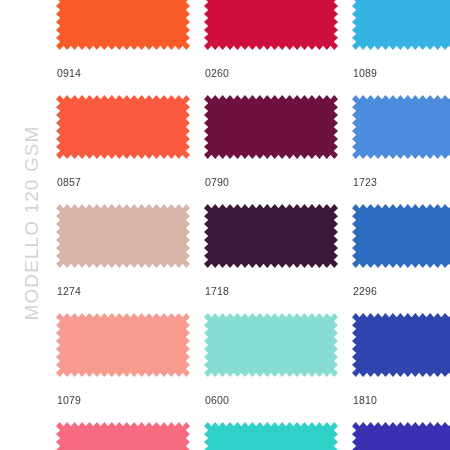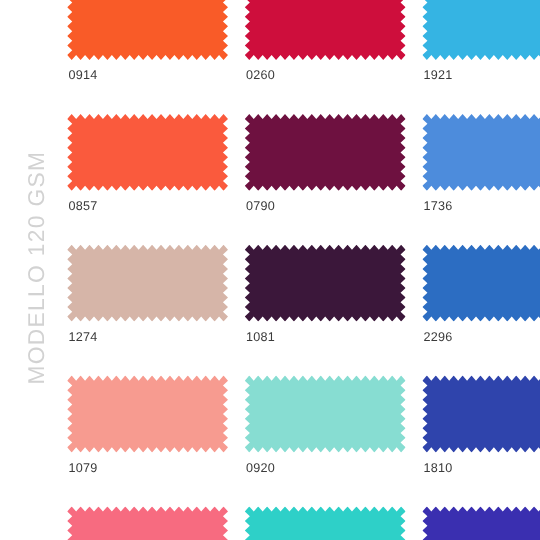--- a/index.html
+++ b/index.html
@@ -85,21 +85,21 @@
   }
   .swatch-fabric svg {
     display: block;
     width: 134px;
     height: 64px;
   }
 
   .swatch-code {
     position: absolute;
     left: 1px;
-    top: 71px;
+    top: 81px;
     font-family: "Liberation Sans", sans-serif;
     font-size: 10.5px;
     color: #3b3b3b;
     letter-spacing: 0.2px;
     line-height: 12px;
     white-space: nowrap;
   }
 
   
   .row0 { top: -14px; }
@@ -137,21 +137,21 @@
             </svg>
           </div>
           <div class="swatch-code">0260</div>
         </div>
         <div class="swatch-cell col2">
           <div class="swatch-fabric">
             <svg viewBox="0 0 134 64" xmlns="http://www.w3.org/2000/svg" preserveAspectRatio="none" aria-hidden="true">
               <path d="M 0.00 4.20 L 3.72 0.00 L 7.44 4.20 L 11.17 0.00 L 14.89 4.20 L 18.61 0.00 L 22.33 4.20 L 26.06 0.00 L 29.78 4.20 L 33.50 0.00 L 37.22 4.20 L 40.94 0.00 L 44.67 4.20 L 48.39 0.00 L 52.11 4.20 L 55.83 0.00 L 59.56 4.20 L 63.28 0.00 L 67.00 4.20 L 70.72 0.00 L 74.44 4.20 L 78.17 0.00 L 81.89 4.20 L 85.61 0.00 L 89.33 4.20 L 93.06 0.00 L 96.78 4.20 L 100.50 0.00 L 104.22 4.20 L 107.94 0.00 L 111.67 4.20 L 115.39 0.00 L 119.11 4.20 L 122.83 0.00 L 126.56 4.20 L 130.28 0.00 L 134.00 4.20 L 129.80 8.17 L 134.00 12.14 L 129.80 16.11 L 134.00 20.09 L 129.80 24.06 L 134.00 28.03 L 129.80 32.00 L 134.00 35.97 L 129.80 39.94 L 134.00 43.91 L 129.80 47.89 L 134.00 51.86 L 129.80 55.83 L 134.00 59.80 L 129.80 59.80 L 134.00 59.80 L 130.28 64.00 L 126.56 59.80 L 122.83 64.00 L 119.11 59.80 L 115.39 64.00 L 111.67 59.80 L 107.94 64.00 L 104.22 59.80 L 100.50 64.00 L 96.78 59.80 L 93.06 64.00 L 89.33 59.80 L 85.61 64.00 L 81.89 59.80 L 78.17 64.00 L 74.44 59.80 L 70.72 64.00 L 67.00 59.80 L 63.28 64.00 L 59.56 59.80 L 55.83 64.00 L 52.11 59.80 L 48.39 64.00 L 44.67 59.80 L 40.94 64.00 L 37.22 59.80 L 33.50 64.00 L 29.78 59.80 L 26.06 64.00 L 22.33 59.80 L 18.61 64.00 L 14.89 59.80 L 11.17 64.00 L 7.44 59.80 L 3.72 64.00 L 0.00 59.80 L 4.20 55.83 L 0.00 51.86 L 4.20 47.89 L 0.00 43.91 L 4.20 39.94 L 0.00 35.97 L 4.20 32.00 L 0.00 28.03 L 4.20 24.06 L 0.00 20.09 L 4.20 16.11 L 0.00 12.14 L 4.20 8.17 L 0.00 4.20 Z" fill="#35B4E3"></path>
             </svg>
           </div>
-          <div class="swatch-code">1921</div>
+          <div class="swatch-code">1089</div>
         </div>
       </div>
       <div class="swatch-row row1">
         <div class="swatch-cell col0">
           <div class="swatch-fabric">
             <svg viewBox="0 0 134 64" xmlns="http://www.w3.org/2000/svg" preserveAspectRatio="none" aria-hidden="true">
               <path d="M 0.00 4.20 L 3.72 0.00 L 7.44 4.20 L 11.17 0.00 L 14.89 4.20 L 18.61 0.00 L 22.33 4.20 L 26.06 0.00 L 29.78 4.20 L 33.50 0.00 L 37.22 4.20 L 40.94 0.00 L 44.67 4.20 L 48.39 0.00 L 52.11 4.20 L 55.83 0.00 L 59.56 4.20 L 63.28 0.00 L 67.00 4.20 L 70.72 0.00 L 74.44 4.20 L 78.17 0.00 L 81.89 4.20 L 85.61 0.00 L 89.33 4.20 L 93.06 0.00 L 96.78 4.20 L 100.50 0.00 L 104.22 4.20 L 107.94 0.00 L 111.67 4.20 L 115.39 0.00 L 119.11 4.20 L 122.83 0.00 L 126.56 4.20 L 130.28 0.00 L 134.00 4.20 L 129.80 8.17 L 134.00 12.14 L 129.80 16.11 L 134.00 20.09 L 129.80 24.06 L 134.00 28.03 L 129.80 32.00 L 134.00 35.97 L 129.80 39.94 L 134.00 43.91 L 129.80 47.89 L 134.00 51.86 L 129.80 55.83 L 134.00 59.80 L 129.80 59.80 L 134.00 59.80 L 130.28 64.00 L 126.56 59.80 L 122.83 64.00 L 119.11 59.80 L 115.39 64.00 L 111.67 59.80 L 107.94 64.00 L 104.22 59.80 L 100.50 64.00 L 96.78 59.80 L 93.06 64.00 L 89.33 59.80 L 85.61 64.00 L 81.89 59.80 L 78.17 64.00 L 74.44 59.80 L 70.72 64.00 L 67.00 59.80 L 63.28 64.00 L 59.56 59.80 L 55.83 64.00 L 52.11 59.80 L 48.39 64.00 L 44.67 59.80 L 40.94 64.00 L 37.22 59.80 L 33.50 64.00 L 29.78 59.80 L 26.06 64.00 L 22.33 59.80 L 18.61 64.00 L 14.89 59.80 L 11.17 64.00 L 7.44 59.80 L 3.72 64.00 L 0.00 59.80 L 4.20 55.83 L 0.00 51.86 L 4.20 47.89 L 0.00 43.91 L 4.20 39.94 L 0.00 35.97 L 4.20 32.00 L 0.00 28.03 L 4.20 24.06 L 0.00 20.09 L 4.20 16.11 L 0.00 12.14 L 4.20 8.17 L 0.00 4.20 Z" fill="#FA5A3D"></path>
             </svg>
           </div>
           <div class="swatch-code">0857</div>
@@ -163,39 +163,39 @@
             </svg>
           </div>
           <div class="swatch-code">0790</div>
         </div>
         <div class="swatch-cell col2">
           <div class="swatch-fabric">
             <svg viewBox="0 0 134 64" xmlns="http://www.w3.org/2000/svg" preserveAspectRatio="none" aria-hidden="true">
               <path d="M 0.00 4.20 L 3.72 0.00 L 7.44 4.20 L 11.17 0.00 L 14.89 4.20 L 18.61 0.00 L 22.33 4.20 L 26.06 0.00 L 29.78 4.20 L 33.50 0.00 L 37.22 4.20 L 40.94 0.00 L 44.67 4.20 L 48.39 0.00 L 52.11 4.20 L 55.83 0.00 L 59.56 4.20 L 63.28 0.00 L 67.00 4.20 L 70.72 0.00 L 74.44 4.20 L 78.17 0.00 L 81.89 4.20 L 85.61 0.00 L 89.33 4.20 L 93.06 0.00 L 96.78 4.20 L 100.50 0.00 L 104.22 4.20 L 107.94 0.00 L 111.67 4.20 L 115.39 0.00 L 119.11 4.20 L 122.83 0.00 L 126.56 4.20 L 130.28 0.00 L 134.00 4.20 L 129.80 8.17 L 134.00 12.14 L 129.80 16.11 L 134.00 20.09 L 129.80 24.06 L 134.00 28.03 L 129.80 32.00 L 134.00 35.97 L 129.80 39.94 L 134.00 43.91 L 129.80 47.89 L 134.00 51.86 L 129.80 55.83 L 134.00 59.80 L 129.80 59.80 L 134.00 59.80 L 130.28 64.00 L 126.56 59.80 L 122.83 64.00 L 119.11 59.80 L 115.39 64.00 L 111.67 59.80 L 107.94 64.00 L 104.22 59.80 L 100.50 64.00 L 96.78 59.80 L 93.06 64.00 L 89.33 59.80 L 85.61 64.00 L 81.89 59.80 L 78.17 64.00 L 74.44 59.80 L 70.72 64.00 L 67.00 59.80 L 63.28 64.00 L 59.56 59.80 L 55.83 64.00 L 52.11 59.80 L 48.39 64.00 L 44.67 59.80 L 40.94 64.00 L 37.22 59.80 L 33.50 64.00 L 29.78 59.80 L 26.06 64.00 L 22.33 59.80 L 18.61 64.00 L 14.89 59.80 L 11.17 64.00 L 7.44 59.80 L 3.72 64.00 L 0.00 59.80 L 4.20 55.83 L 0.00 51.86 L 4.20 47.89 L 0.00 43.91 L 4.20 39.94 L 0.00 35.97 L 4.20 32.00 L 0.00 28.03 L 4.20 24.06 L 0.00 20.09 L 4.20 16.11 L 0.00 12.14 L 4.20 8.17 L 0.00 4.20 Z" fill="#4D8CDC"></path>
             </svg>
           </div>
-          <div class="swatch-code">1736</div>
+          <div class="swatch-code">1723</div>
         </div>
       </div>
       <div class="swatch-row row2">
         <div class="swatch-cell col0">
           <div class="swatch-fabric">
             <svg viewBox="0 0 134 64" xmlns="http://www.w3.org/2000/svg" preserveAspectRatio="none" aria-hidden="true">
               <path d="M 0.00 4.20 L 3.72 0.00 L 7.44 4.20 L 11.17 0.00 L 14.89 4.20 L 18.61 0.00 L 22.33 4.20 L 26.06 0.00 L 29.78 4.20 L 33.50 0.00 L 37.22 4.20 L 40.94 0.00 L 44.67 4.20 L 48.39 0.00 L 52.11 4.20 L 55.83 0.00 L 59.56 4.20 L 63.28 0.00 L 67.00 4.20 L 70.72 0.00 L 74.44 4.20 L 78.17 0.00 L 81.89 4.20 L 85.61 0.00 L 89.33 4.20 L 93.06 0.00 L 96.78 4.20 L 100.50 0.00 L 104.22 4.20 L 107.94 0.00 L 111.67 4.20 L 115.39 0.00 L 119.11 4.20 L 122.83 0.00 L 126.56 4.20 L 130.28 0.00 L 134.00 4.20 L 129.80 8.17 L 134.00 12.14 L 129.80 16.11 L 134.00 20.09 L 129.80 24.06 L 134.00 28.03 L 129.80 32.00 L 134.00 35.97 L 129.80 39.94 L 134.00 43.91 L 129.80 47.89 L 134.00 51.86 L 129.80 55.83 L 134.00 59.80 L 129.80 59.80 L 134.00 59.80 L 130.28 64.00 L 126.56 59.80 L 122.83 64.00 L 119.11 59.80 L 115.39 64.00 L 111.67 59.80 L 107.94 64.00 L 104.22 59.80 L 100.50 64.00 L 96.78 59.80 L 93.06 64.00 L 89.33 59.80 L 85.61 64.00 L 81.89 59.80 L 78.17 64.00 L 74.44 59.80 L 70.72 64.00 L 67.00 59.80 L 63.28 64.00 L 59.56 59.80 L 55.83 64.00 L 52.11 59.80 L 48.39 64.00 L 44.67 59.80 L 40.94 64.00 L 37.22 59.80 L 33.50 64.00 L 29.78 59.80 L 26.06 64.00 L 22.33 59.80 L 18.61 64.00 L 14.89 59.80 L 11.17 64.00 L 7.44 59.80 L 3.72 64.00 L 0.00 59.80 L 4.20 55.83 L 0.00 51.86 L 4.20 47.89 L 0.00 43.91 L 4.20 39.94 L 0.00 35.97 L 4.20 32.00 L 0.00 28.03 L 4.20 24.06 L 0.00 20.09 L 4.20 16.11 L 0.00 12.14 L 4.20 8.17 L 0.00 4.20 Z" fill="#D6B5A8"></path>
             </svg>
           </div>
           <div class="swatch-code">1274</div>
         </div>
         <div class="swatch-cell col1">
           <div class="swatch-fabric">
             <svg viewBox="0 0 134 64" xmlns="http://www.w3.org/2000/svg" preserveAspectRatio="none" aria-hidden="true">
               <path d="M 0.00 4.20 L 3.72 0.00 L 7.44 4.20 L 11.17 0.00 L 14.89 4.20 L 18.61 0.00 L 22.33 4.20 L 26.06 0.00 L 29.78 4.20 L 33.50 0.00 L 37.22 4.20 L 40.94 0.00 L 44.67 4.20 L 48.39 0.00 L 52.11 4.20 L 55.83 0.00 L 59.56 4.20 L 63.28 0.00 L 67.00 4.20 L 70.72 0.00 L 74.44 4.20 L 78.17 0.00 L 81.89 4.20 L 85.61 0.00 L 89.33 4.20 L 93.06 0.00 L 96.78 4.20 L 100.50 0.00 L 104.22 4.20 L 107.94 0.00 L 111.67 4.20 L 115.39 0.00 L 119.11 4.20 L 122.83 0.00 L 126.56 4.20 L 130.28 0.00 L 134.00 4.20 L 129.80 8.17 L 134.00 12.14 L 129.80 16.11 L 134.00 20.09 L 129.80 24.06 L 134.00 28.03 L 129.80 32.00 L 134.00 35.97 L 129.80 39.94 L 134.00 43.91 L 129.80 47.89 L 134.00 51.86 L 129.80 55.83 L 134.00 59.80 L 129.80 59.80 L 134.00 59.80 L 130.28 64.00 L 126.56 59.80 L 122.83 64.00 L 119.11 59.80 L 115.39 64.00 L 111.67 59.80 L 107.94 64.00 L 104.22 59.80 L 100.50 64.00 L 96.78 59.80 L 93.06 64.00 L 89.33 59.80 L 85.61 64.00 L 81.89 59.80 L 78.17 64.00 L 74.44 59.80 L 70.72 64.00 L 67.00 59.80 L 63.28 64.00 L 59.56 59.80 L 55.83 64.00 L 52.11 59.80 L 48.39 64.00 L 44.67 59.80 L 40.94 64.00 L 37.22 59.80 L 33.50 64.00 L 29.78 59.80 L 26.06 64.00 L 22.33 59.80 L 18.61 64.00 L 14.89 59.80 L 11.17 64.00 L 7.44 59.80 L 3.72 64.00 L 0.00 59.80 L 4.20 55.83 L 0.00 51.86 L 4.20 47.89 L 0.00 43.91 L 4.20 39.94 L 0.00 35.97 L 4.20 32.00 L 0.00 28.03 L 4.20 24.06 L 0.00 20.09 L 4.20 16.11 L 0.00 12.14 L 4.20 8.17 L 0.00 4.20 Z" fill="#3B173A"></path>
             </svg>
           </div>
-          <div class="swatch-code">1081</div>
+          <div class="swatch-code">1718</div>
         </div>
         <div class="swatch-cell col2">
           <div class="swatch-fabric">
             <svg viewBox="0 0 134 64" xmlns="http://www.w3.org/2000/svg" preserveAspectRatio="none" aria-hidden="true">
               <path d="M 0.00 4.20 L 3.72 0.00 L 7.44 4.20 L 11.17 0.00 L 14.89 4.20 L 18.61 0.00 L 22.33 4.20 L 26.06 0.00 L 29.78 4.20 L 33.50 0.00 L 37.22 4.20 L 40.94 0.00 L 44.67 4.20 L 48.39 0.00 L 52.11 4.20 L 55.83 0.00 L 59.56 4.20 L 63.28 0.00 L 67.00 4.20 L 70.72 0.00 L 74.44 4.20 L 78.17 0.00 L 81.89 4.20 L 85.61 0.00 L 89.33 4.20 L 93.06 0.00 L 96.78 4.20 L 100.50 0.00 L 104.22 4.20 L 107.94 0.00 L 111.67 4.20 L 115.39 0.00 L 119.11 4.20 L 122.83 0.00 L 126.56 4.20 L 130.28 0.00 L 134.00 4.20 L 129.80 8.17 L 134.00 12.14 L 129.80 16.11 L 134.00 20.09 L 129.80 24.06 L 134.00 28.03 L 129.80 32.00 L 134.00 35.97 L 129.80 39.94 L 134.00 43.91 L 129.80 47.89 L 134.00 51.86 L 129.80 55.83 L 134.00 59.80 L 129.80 59.80 L 134.00 59.80 L 130.28 64.00 L 126.56 59.80 L 122.83 64.00 L 119.11 59.80 L 115.39 64.00 L 111.67 59.80 L 107.94 64.00 L 104.22 59.80 L 100.50 64.00 L 96.78 59.80 L 93.06 64.00 L 89.33 59.80 L 85.61 64.00 L 81.89 59.80 L 78.17 64.00 L 74.44 59.80 L 70.72 64.00 L 67.00 59.80 L 63.28 64.00 L 59.56 59.80 L 55.83 64.00 L 52.11 59.80 L 48.39 64.00 L 44.67 59.80 L 40.94 64.00 L 37.22 59.80 L 33.50 64.00 L 29.78 59.80 L 26.06 64.00 L 22.33 59.80 L 18.61 64.00 L 14.89 59.80 L 11.17 64.00 L 7.44 59.80 L 3.72 64.00 L 0.00 59.80 L 4.20 55.83 L 0.00 51.86 L 4.20 47.89 L 0.00 43.91 L 4.20 39.94 L 0.00 35.97 L 4.20 32.00 L 0.00 28.03 L 4.20 24.06 L 0.00 20.09 L 4.20 16.11 L 0.00 12.14 L 4.20 8.17 L 0.00 4.20 Z" fill="#2C6DC2"></path>
             </svg>
           </div>
           <div class="swatch-code">2296</div>
         </div>
       </div>
@@ -207,21 +207,21 @@
             </svg>
           </div>
           <div class="swatch-code">1079</div>
         </div>
         <div class="swatch-cell col1">
           <div class="swatch-fabric">
             <svg viewBox="0 0 134 64" xmlns="http://www.w3.org/2000/svg" preserveAspectRatio="none" aria-hidden="true">
               <path d="M 0.00 4.20 L 3.72 0.00 L 7.44 4.20 L 11.17 0.00 L 14.89 4.20 L 18.61 0.00 L 22.33 4.20 L 26.06 0.00 L 29.78 4.20 L 33.50 0.00 L 37.22 4.20 L 40.94 0.00 L 44.67 4.20 L 48.39 0.00 L 52.11 4.20 L 55.83 0.00 L 59.56 4.20 L 63.28 0.00 L 67.00 4.20 L 70.72 0.00 L 74.44 4.20 L 78.17 0.00 L 81.89 4.20 L 85.61 0.00 L 89.33 4.20 L 93.06 0.00 L 96.78 4.20 L 100.50 0.00 L 104.22 4.20 L 107.94 0.00 L 111.67 4.20 L 115.39 0.00 L 119.11 4.20 L 122.83 0.00 L 126.56 4.20 L 130.28 0.00 L 134.00 4.20 L 129.80 8.17 L 134.00 12.14 L 129.80 16.11 L 134.00 20.09 L 129.80 24.06 L 134.00 28.03 L 129.80 32.00 L 134.00 35.97 L 129.80 39.94 L 134.00 43.91 L 129.80 47.89 L 134.00 51.86 L 129.80 55.83 L 134.00 59.80 L 129.80 59.80 L 134.00 59.80 L 130.28 64.00 L 126.56 59.80 L 122.83 64.00 L 119.11 59.80 L 115.39 64.00 L 111.67 59.80 L 107.94 64.00 L 104.22 59.80 L 100.50 64.00 L 96.78 59.80 L 93.06 64.00 L 89.33 59.80 L 85.61 64.00 L 81.89 59.80 L 78.17 64.00 L 74.44 59.80 L 70.72 64.00 L 67.00 59.80 L 63.28 64.00 L 59.56 59.80 L 55.83 64.00 L 52.11 59.80 L 48.39 64.00 L 44.67 59.80 L 40.94 64.00 L 37.22 59.80 L 33.50 64.00 L 29.78 59.80 L 26.06 64.00 L 22.33 59.80 L 18.61 64.00 L 14.89 59.80 L 11.17 64.00 L 7.44 59.80 L 3.72 64.00 L 0.00 59.80 L 4.20 55.83 L 0.00 51.86 L 4.20 47.89 L 0.00 43.91 L 4.20 39.94 L 0.00 35.97 L 4.20 32.00 L 0.00 28.03 L 4.20 24.06 L 0.00 20.09 L 4.20 16.11 L 0.00 12.14 L 4.20 8.17 L 0.00 4.20 Z" fill="#87DDD2"></path>
             </svg>
           </div>
-          <div class="swatch-code">0920</div>
+          <div class="swatch-code">0600</div>
         </div>
         <div class="swatch-cell col2">
           <div class="swatch-fabric">
             <svg viewBox="0 0 134 64" xmlns="http://www.w3.org/2000/svg" preserveAspectRatio="none" aria-hidden="true">
               <path d="M 0.00 4.20 L 3.72 0.00 L 7.44 4.20 L 11.17 0.00 L 14.89 4.20 L 18.61 0.00 L 22.33 4.20 L 26.06 0.00 L 29.78 4.20 L 33.50 0.00 L 37.22 4.20 L 40.94 0.00 L 44.67 4.20 L 48.39 0.00 L 52.11 4.20 L 55.83 0.00 L 59.56 4.20 L 63.28 0.00 L 67.00 4.20 L 70.72 0.00 L 74.44 4.20 L 78.17 0.00 L 81.89 4.20 L 85.61 0.00 L 89.33 4.20 L 93.06 0.00 L 96.78 4.20 L 100.50 0.00 L 104.22 4.20 L 107.94 0.00 L 111.67 4.20 L 115.39 0.00 L 119.11 4.20 L 122.83 0.00 L 126.56 4.20 L 130.28 0.00 L 134.00 4.20 L 129.80 8.17 L 134.00 12.14 L 129.80 16.11 L 134.00 20.09 L 129.80 24.06 L 134.00 28.03 L 129.80 32.00 L 134.00 35.97 L 129.80 39.94 L 134.00 43.91 L 129.80 47.89 L 134.00 51.86 L 129.80 55.83 L 134.00 59.80 L 129.80 59.80 L 134.00 59.80 L 130.28 64.00 L 126.56 59.80 L 122.83 64.00 L 119.11 59.80 L 115.39 64.00 L 111.67 59.80 L 107.94 64.00 L 104.22 59.80 L 100.50 64.00 L 96.78 59.80 L 93.06 64.00 L 89.33 59.80 L 85.61 64.00 L 81.89 59.80 L 78.17 64.00 L 74.44 59.80 L 70.72 64.00 L 67.00 59.80 L 63.28 64.00 L 59.56 59.80 L 55.83 64.00 L 52.11 59.80 L 48.39 64.00 L 44.67 59.80 L 40.94 64.00 L 37.22 59.80 L 33.50 64.00 L 29.78 59.80 L 26.06 64.00 L 22.33 59.80 L 18.61 64.00 L 14.89 59.80 L 11.17 64.00 L 7.44 59.80 L 3.72 64.00 L 0.00 59.80 L 4.20 55.83 L 0.00 51.86 L 4.20 47.89 L 0.00 43.91 L 4.20 39.94 L 0.00 35.97 L 4.20 32.00 L 0.00 28.03 L 4.20 24.06 L 0.00 20.09 L 4.20 16.11 L 0.00 12.14 L 4.20 8.17 L 0.00 4.20 Z" fill="#2F44AC"></path>
             </svg>
           </div>
           <div class="swatch-code">1810</div>
         </div>
       </div>

